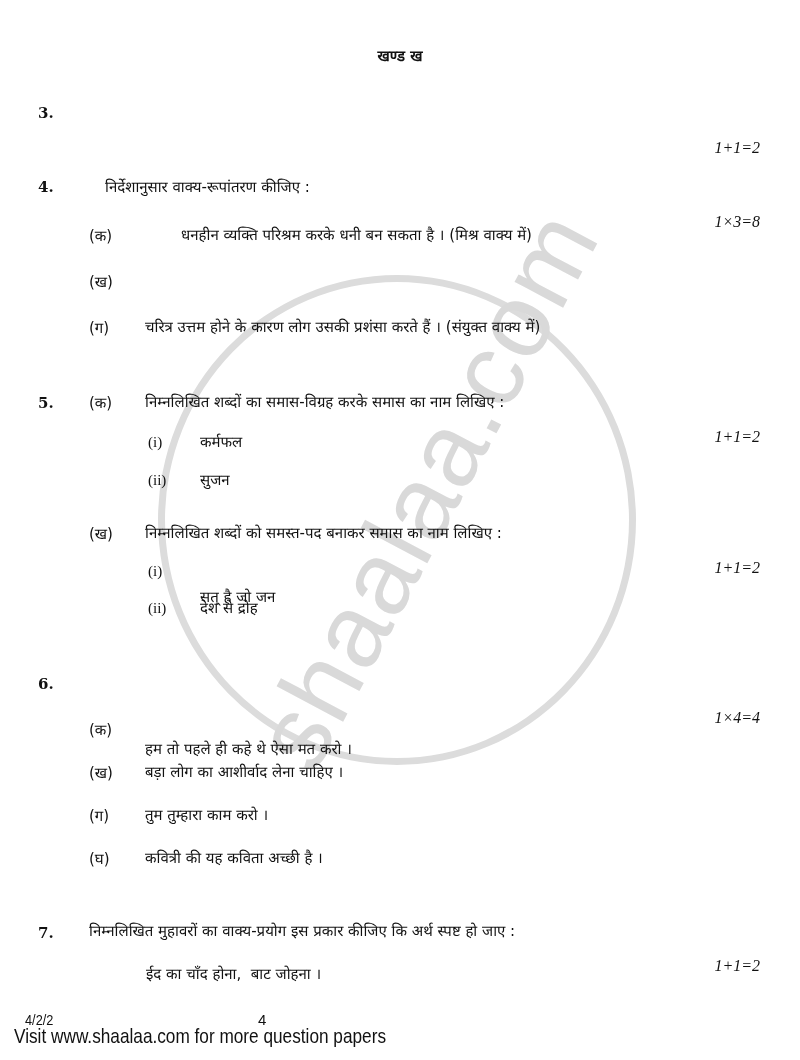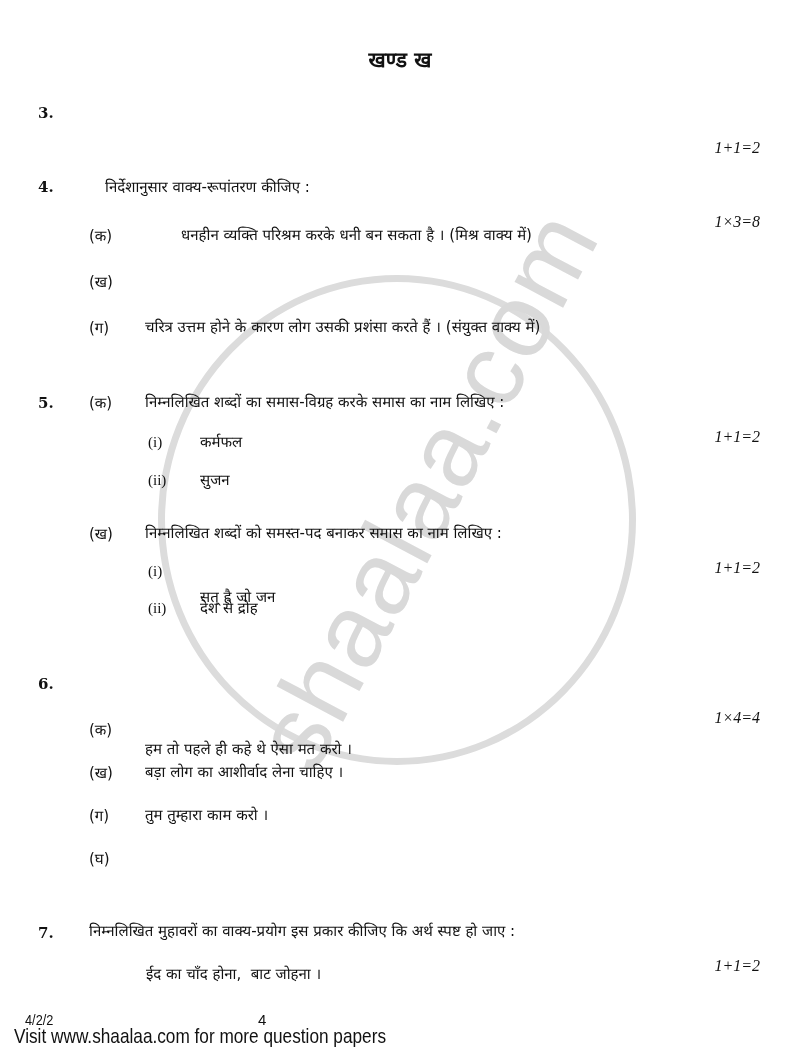--- a/index.html
+++ b/index.html
@@ -42,21 +42,21 @@
     letter-spacing: 2px;
     z-index: 0;
     white-space: nowrap;
   }
   .section-title {
     position: absolute;
     left: 0; top: 45px;
     width: 800px;
     text-align: center;
     font-weight: bold;
-    font-size: 21px;
+    font-size: 15px;
     z-index: 2;
   }
   .line {
     position: absolute;
     font-size: 15px;
     line-height: 20px;
     white-space: nowrap;
     z-index: 2;
   }
   .qnum {
@@ -168,20 +168,21 @@
   <div class="label" style="left:89px; top:719px;">(क)</div>
   <div class="line" style="left:145px; top:719px;margin-top:20px;">हम तो पहले ही कहे थे ऐसा मत करो ।</div>
 
   <div class="label" style="left:89px; top:762px;">(ख)</div>
   <div class="line" style="left:145px; top:762px;">बड़ा लोग का आशीर्वाद लेना चाहिए ।</div>
 
   <div class="label" style="left:89px; top:805px;">(ग)</div>
   <div class="line" style="left:145px; top:805px;">तुम तुम्हारा काम करो ।</div>
 
   <div class="label" style="left:89px; top:848px;">(घ)</div>
+  <div class="line" style="left:145px; top:848px;">कवित्री की यह कविता अच्छी है ।</div>
 
   <div class="qnum" style="top:924px;">7.</div>
   <div class="line" style="left:89px; top:921px;">निम्नलिखित मुहावरों का वाक्य-प्रयोग इस प्रकार कीजिए कि अर्थ स्पष्ट हो जाए :</div>
   <div class="marks" style="top:921px;">1+1=2</div>
 
   <div class="line" style="left:146px; top:964px; white-space:pre;">ईद का चाँद होना,  बाट जोहना ।</div>
 
   <div class="footer-code">4/2/2</div>
   <div class="footer-page">4</div>
   <a class="footer-link">Visit www.shaalaa.com for more question papers</a>

